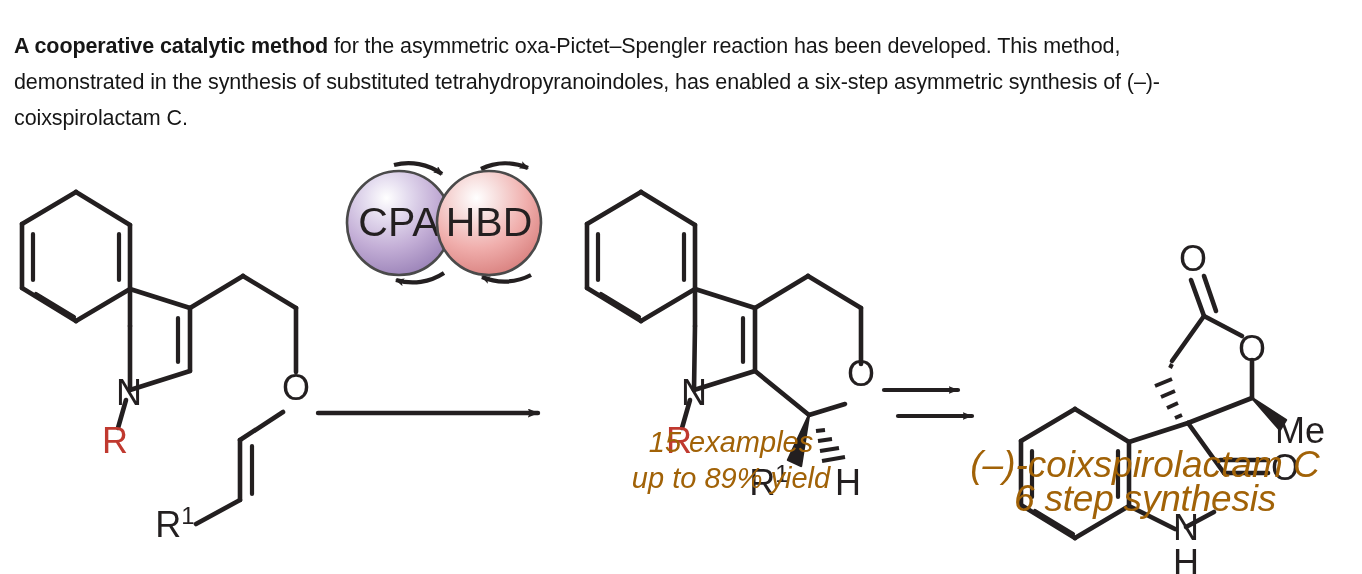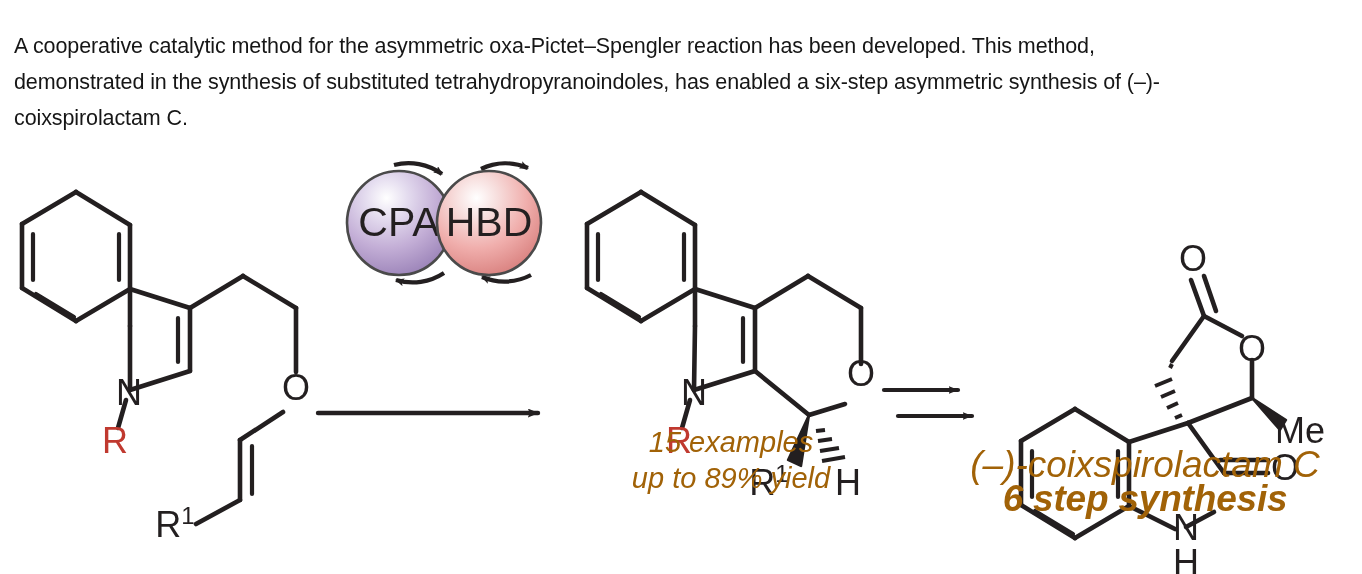--- a/index.html
+++ b/index.html
@@ -26,21 +26,21 @@
     position: absolute;
     left: 14px;
     top: 6px;
     width: 1160px;
     font-size: 21.5px;
     line-height: 36px;
     letter-spacing: -0.1px;
     color: #161616;
   }
   .summary b {
-    font-weight: 400;
+    font-weight: 700;
   }
   
   .scheme {
     position: absolute;
     left: 0;
     top: 128px;
     width: 1362px;
     height: 446px;
     text-align: center;
   }
@@ -64,21 +64,21 @@
   }
   #caption-target {
     left: 930px;
     top: 448px;
     width: 430px;
     font-size: 37px;
     line-height: 34px;
     text-align: center;
   }
   #caption-target .strong {
-    font-weight: 700;
+    font-weight: 400;
     letter-spacing: -0.2px;
   }
   .cap-line { display: block; white-space: nowrap; }
 </style>
 </head>
 <body>
 
 <div id="abstract-root">
 
   <p class="summary"><b>A cooperative catalytic method</b><span> for the asymmetric oxa-Pictet–Spengler reaction has been developed. This method, demonstrated in the synthesis of substituted tetrahydropyranoindoles, has enabled a six-step asymmetric synthesis of (–)-coixspirolactam C.</span></p>

